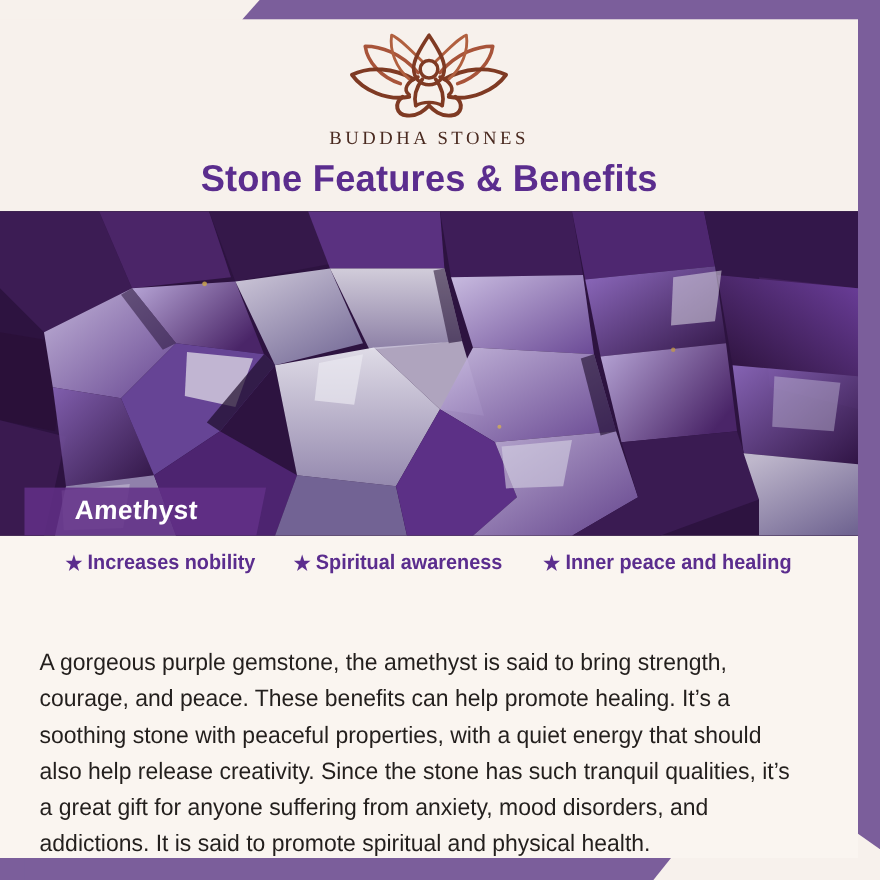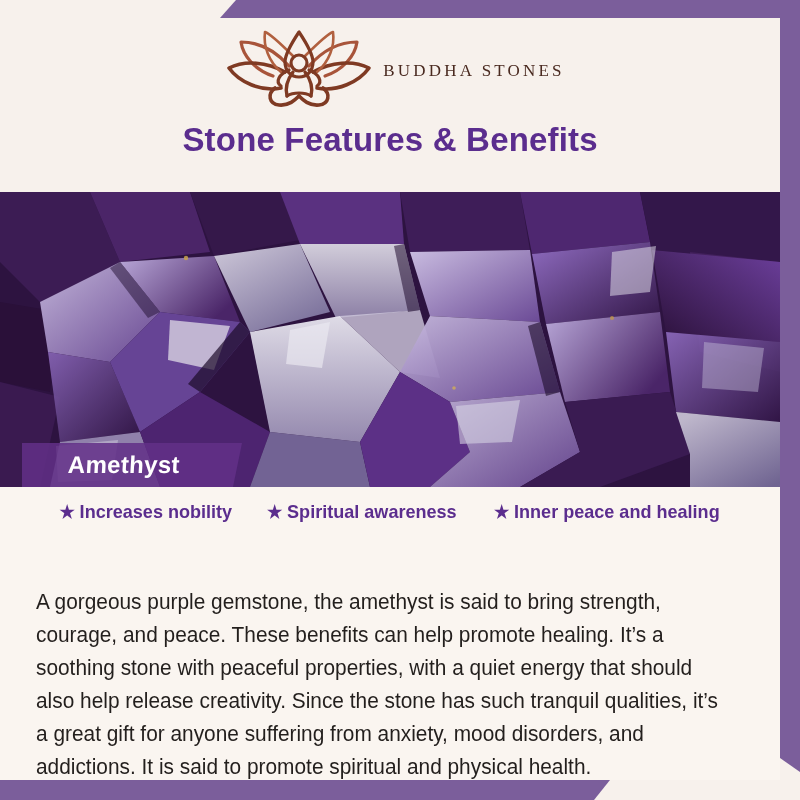--- a/index.html
+++ b/index.html
@@ -73,21 +73,21 @@
     width: 780px;
     height: 174px;
     background: #f7f1ec;
     display: flex;
     flex-direction: column;
     align-items: center;
   }
   .logo-wrap {
     margin-top: 8px;
     display: flex;
-    flex-direction: row;
+    flex-direction: column;
     align-items: center;
   }
   .logo-mark {
     width: 168px;
     height: 86px;
     display: block;
   }
   .logo-text {
     margin-top: 4px;
     font-family: "Liberation Serif", serif;

